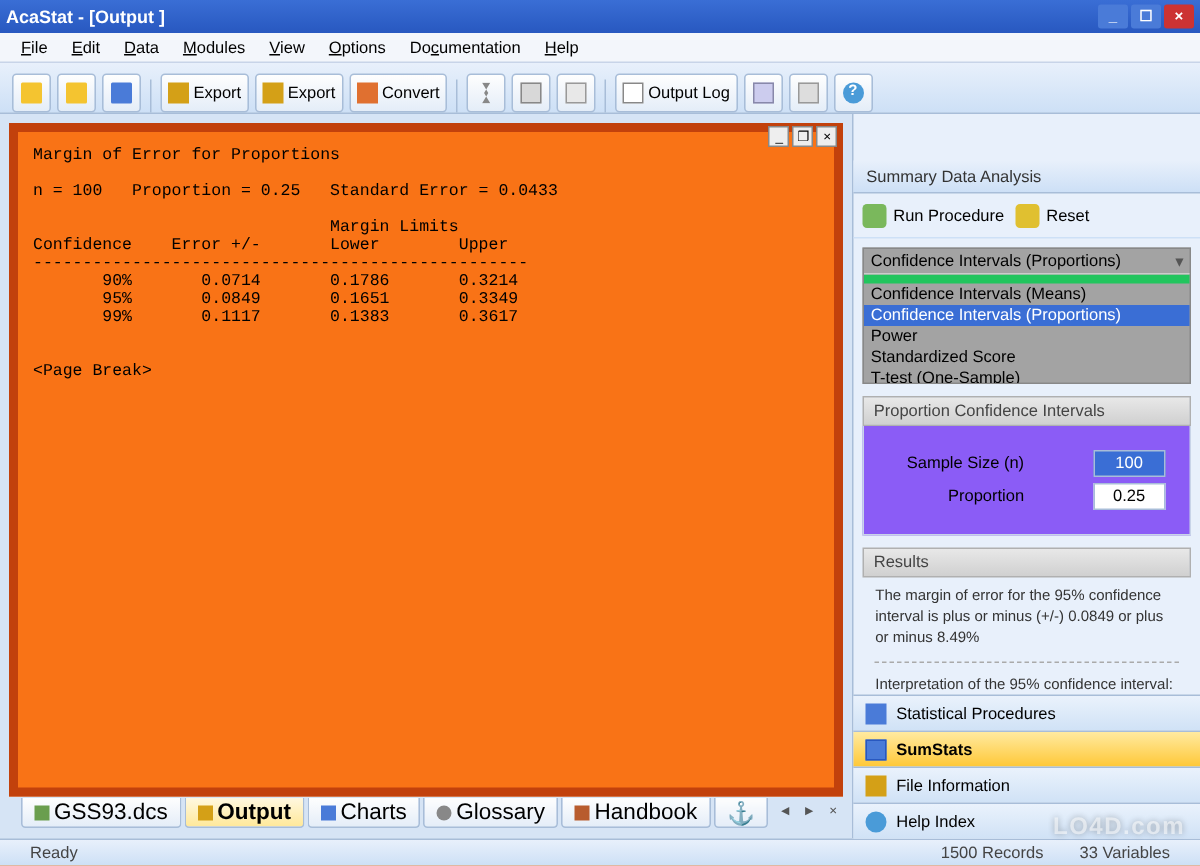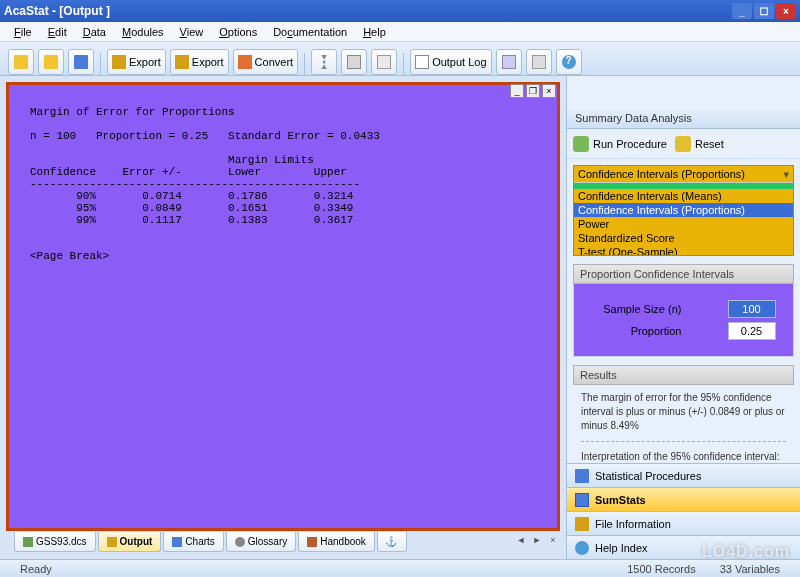--- a/index.html
+++ b/index.html
@@ -30,43 +30,43 @@
 .ico-print { background: #ddd; border: 1px solid #999; }
 .ico-help { background: #4a9bd8; border-radius: 50%; position: relative; }
 .ico-help::after { content: "?"; color: #fff; font-size: 10px; font-weight: bold; position: absolute; top: 0; left: 4px; }
 .tsep { width: 1px; height: 22px; background: #a8bdd8; margin: 0 4px; }
 
 .main { display: flex; height: calc(100% - 22px - 20px - 34px - 18px); }
 
 .output-area { flex: 1; padding: 6px; display: flex; flex-direction: column; position: relative; }
 .doc-controls { position: absolute; top: 8px; right: 10px; display: flex; gap: 2px; }
 .doc-controls span { width: 14px; height: 14px; border: 1px solid #888; background: #eee; font-size: 9px; display: flex; align-items: center; justify-content: center; cursor: pointer; }
-.output-doc { flex: 1; background: #8b5cf6; border: 3px solid #c2410c; padding: 21px; font-family: "Courier New", monospace; font-size: 11px; white-space: pre; color: #000; overflow: hidden; }
+.output-doc { flex: 1; background: #f97316; border: 6px solid #c2410c; padding: 10px; font-family: "Courier New", monospace; font-size: 11px; white-space: pre; color: #000; overflow: hidden; }
 .doc-tabs { height: 22px; display: flex; align-items: center; padding-left: 8px; gap: 2px; }
-.doc-tab { height: 20px; background: linear-gradient(#fefefe, #e4edf8); border: 1px solid #a8bdd8; border-top: none; border-radius: 0 0 3px 3px; padding: 0 8px; display: flex; align-items: center; gap: 3px; cursor: pointer; font-size: 10px; }
+.doc-tab { height: 20px; background: linear-gradient(#fefefe, #e4edf8); border: 1px solid #a8bdd8; border-top: none; border-radius: 0 0 3px 3px; padding: 0 8px; display: flex; align-items: center; gap: 3px; cursor: pointer; font-size: 15px; }
 .doc-tab.active { background: linear-gradient(#fff8e0, #ffe89a); font-weight: bold; }
 .doc-tab .ti { width: 10px; height: 10px; }
 .ti-data { background: #6a9e4e; }
 .ti-output { background: #d4a017; }
 .ti-charts { background: #4a7bd8; }
 .ti-glossary { background: #888; border-radius: 50%; }
 .ti-handbook { background: #b85c2e; }
 .ti-plus { color: #4a7bd8; font-weight: bold; }
 .doc-tabs .spacer { flex: 1; }
 .doc-tabs .nav { width: 14px; height: 14px; font-size: 9px; color: #555; cursor: pointer; text-align: center; }
 
 .side { width: 234px; background: #e8f0fb; border-left: 1px solid #a8bdd8; display: flex; flex-direction: column; }
 .side-header { height: 22px; background: linear-gradient(#e8f0fb, #cde0f6); border-bottom: 1px solid #a8bdd8; padding: 0 8px; display: flex; align-items: center; font-weight: normal; color: #333; margin-top: 31px; }
 .side-toolbar { height: 30px; display: flex; align-items: center; padding: 0 6px; gap: 8px; border-bottom: 1px solid #cde0f6; }
 .side-toolbar .sbtn { display: flex; align-items: center; gap: 4px; cursor: pointer; }
 .side-toolbar .sico { width: 16px; height: 16px; }
 .sico-run { background: #7ab85c; border-radius: 3px; }
 .sico-reset { background: #e0c030; border-radius: 3px; }
 .side-body { flex: 1; padding: 6px; overflow: hidden; }
-.combo { width: 100%; border: 1px solid #888; background: #eab308; font-size: 11px; }
+.combo { width: 100%; border: 1px solid #888; background: #a3a3a3; font-size: 11px; }
 .combo .sel { padding: 2px 4px; border-bottom: 1px solid #ccc; position: relative; }
 .combo .sel::after { content: "▾"; position: absolute; right: 4px; top: 2px; color: #555; }
 .combo-list { max-height: 72px; overflow-y: scroll; border-top: 6px solid #22c55e; }
 .combo-list div { padding: 1px 4px; cursor: pointer; }
 .combo-list div.hl { background: #3a6ed5; color: #fff; }
 .section-title { margin-top: 8px; background: linear-gradient(#e8e8e8, #d0d0d0); border: 1px solid #b0b0b0; padding: 3px 6px; color: #444; }
 .section-body { background: #8b5cf6; border: 1px solid #c8d4e8; border-top: none; padding: 12px 8px; }
 .field-row { display: flex; align-items: center; justify-content: center; gap: 6px; margin: 4px 0; }
 .field-row label { width: 90px; text-align: right; }
 .field-row input { width: 48px; border: 1px solid #a8bdd8; padding: 2px; font-size: 11px; text-align: center; margin-left: 40px; }

